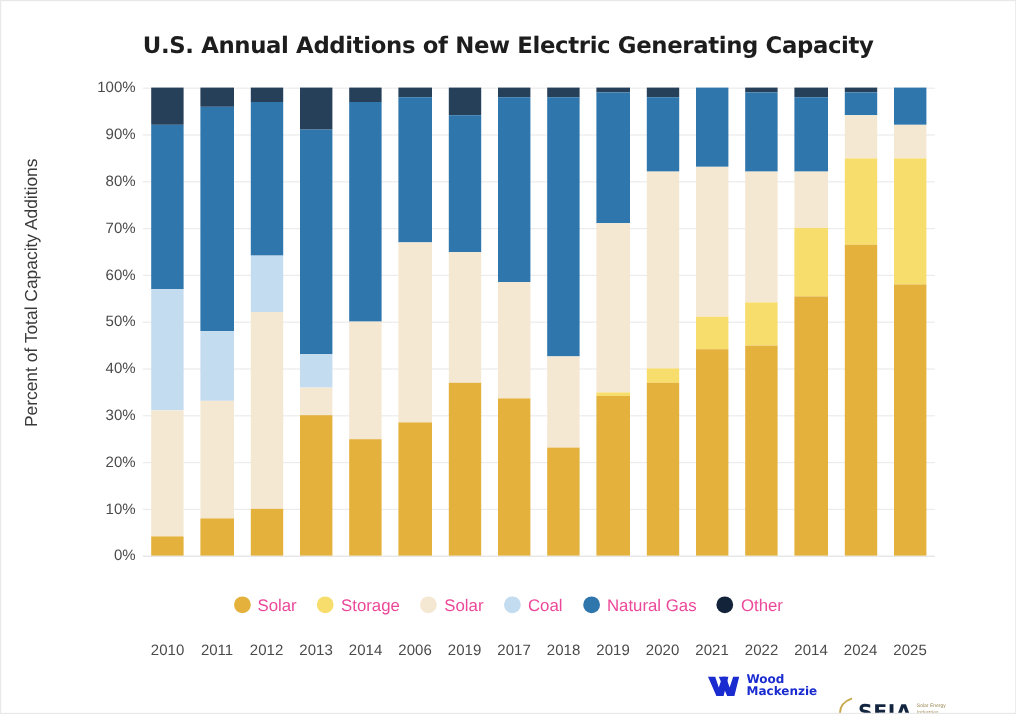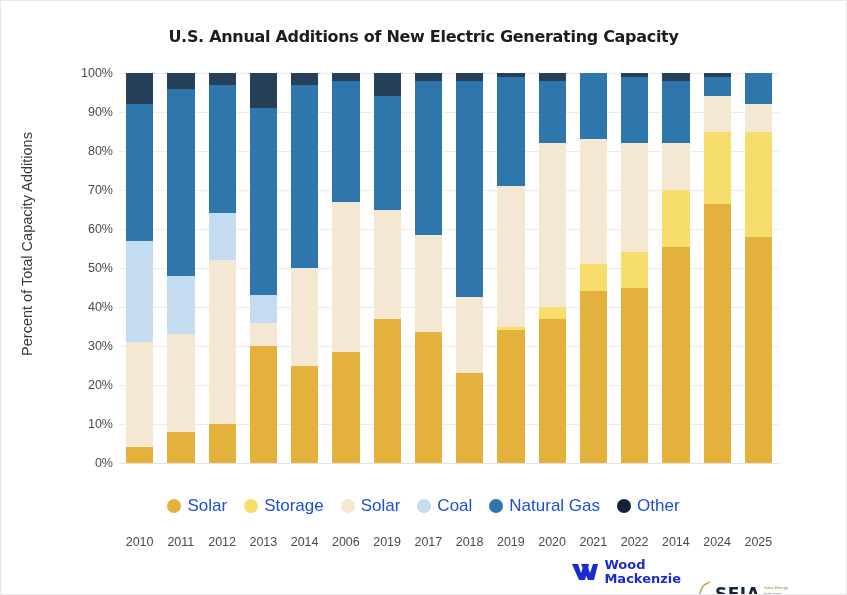--- a/index.html
+++ b/index.html
@@ -12,21 +12,21 @@
     position: relative;
     width: 847px; height: 595px;
     background: #ffffff;
     border: 1px solid #e8e8e8;
     overflow: hidden;
   }
   #chart-title {
     position: absolute;
     left: 0; right: 0; top: 26px;
     text-align: center;
-    font-size: 16px;
+    font-size: 19px;
     font-weight: bold;
     letter-spacing: -0.3px;
     color: #1d1d1d;
     font-family: "DejaVu Sans", sans-serif;
   }
 
   
   #plot-wrap {
     position: absolute;
     left: 0; top: 72px;
@@ -121,22 +121,22 @@
     display: flex;
     align-items: center;
     gap: 6px;
   }
   .legend-dot {
     width: 14px; height: 14px;
     border-radius: 50%;
     flex: none;
   }
   .legend-label {
-    font-size: 17px;
-    color: #1d4ed8;
+    font-size: 14px;
+    color: #ec4899;
   }
 
   
   #footer {
     position: absolute;
     left: 0; right: 0; bottom: 24px;
     height: 36px;
   }
   #source-text {
     position: absolute;
@@ -146,21 +146,21 @@
   }
   #logos {
     position: absolute;
     right: 30px; top: 0;
     display: flex;
     align-items: center;
     gap: 14px;
   }
   #wm-logo { display: flex; align-items: center; gap: 6px; }
   #wm-text {
-    font-size: 13px; font-weight: bold; line-height: 1.05;
+    font-size: 10px; font-weight: bold; line-height: 1.05;
     color: #1a2bd0;
     font-family: "DejaVu Sans", sans-serif;
   }
   #seia-logo {
     display: flex; align-items: center; gap: 4px;
     padding: 3px 8px 3px 4px;
     border-radius: 16px;
     margin-top: 44px;
   }
   #seia-text {

